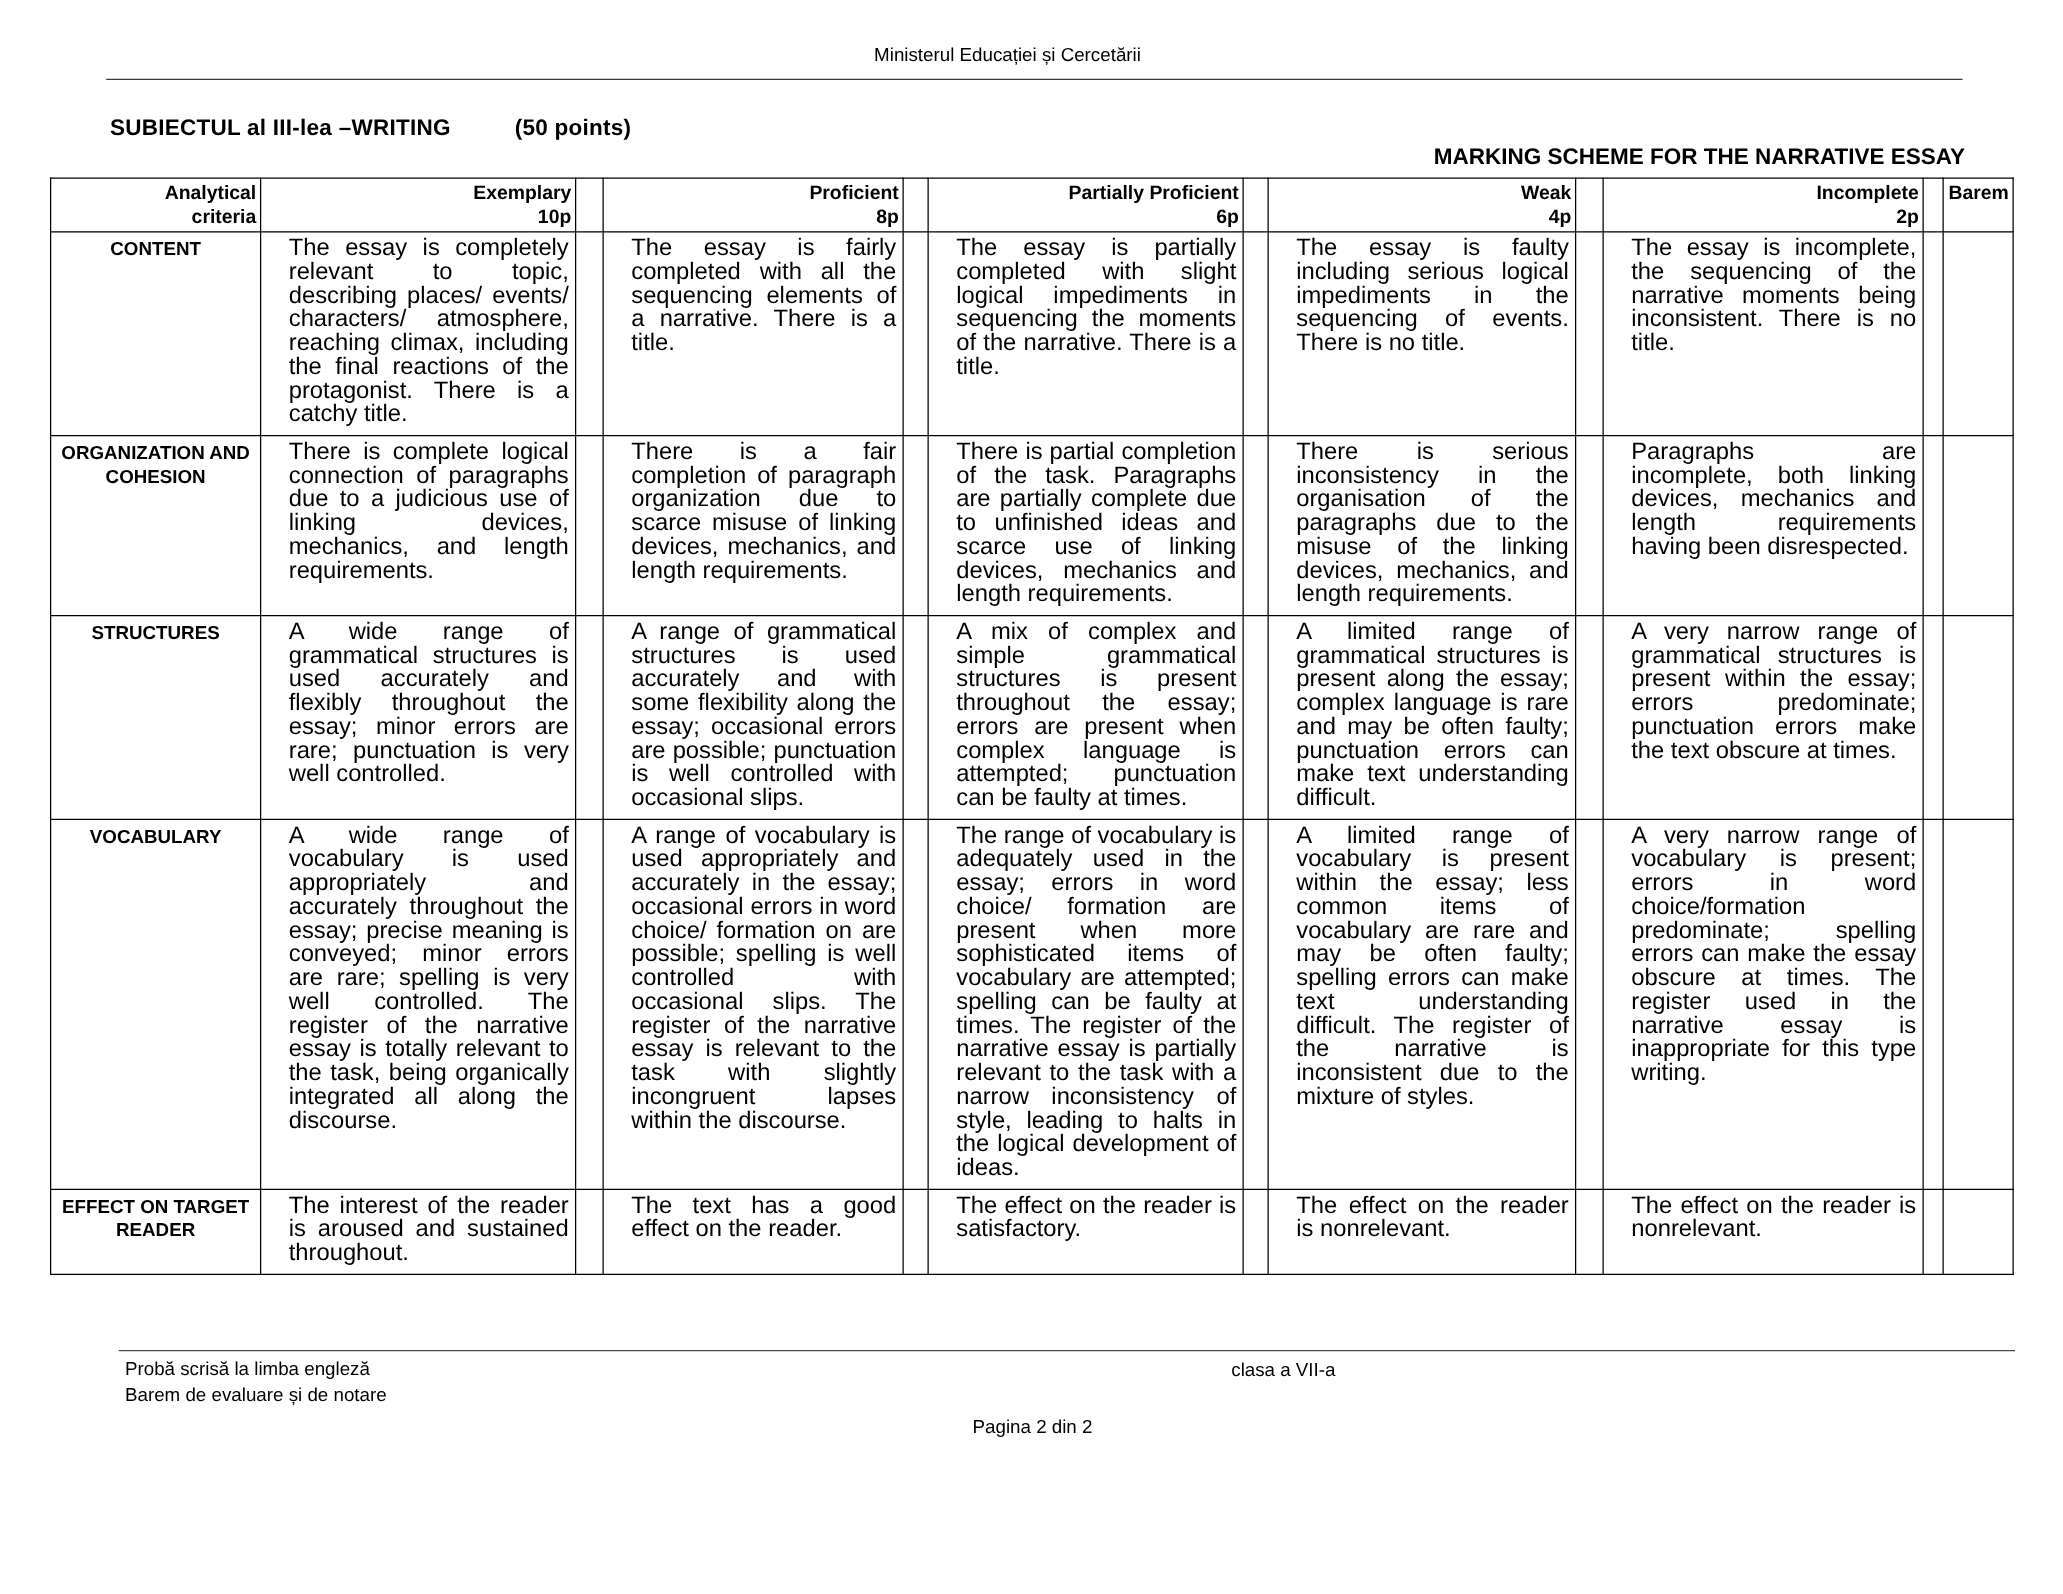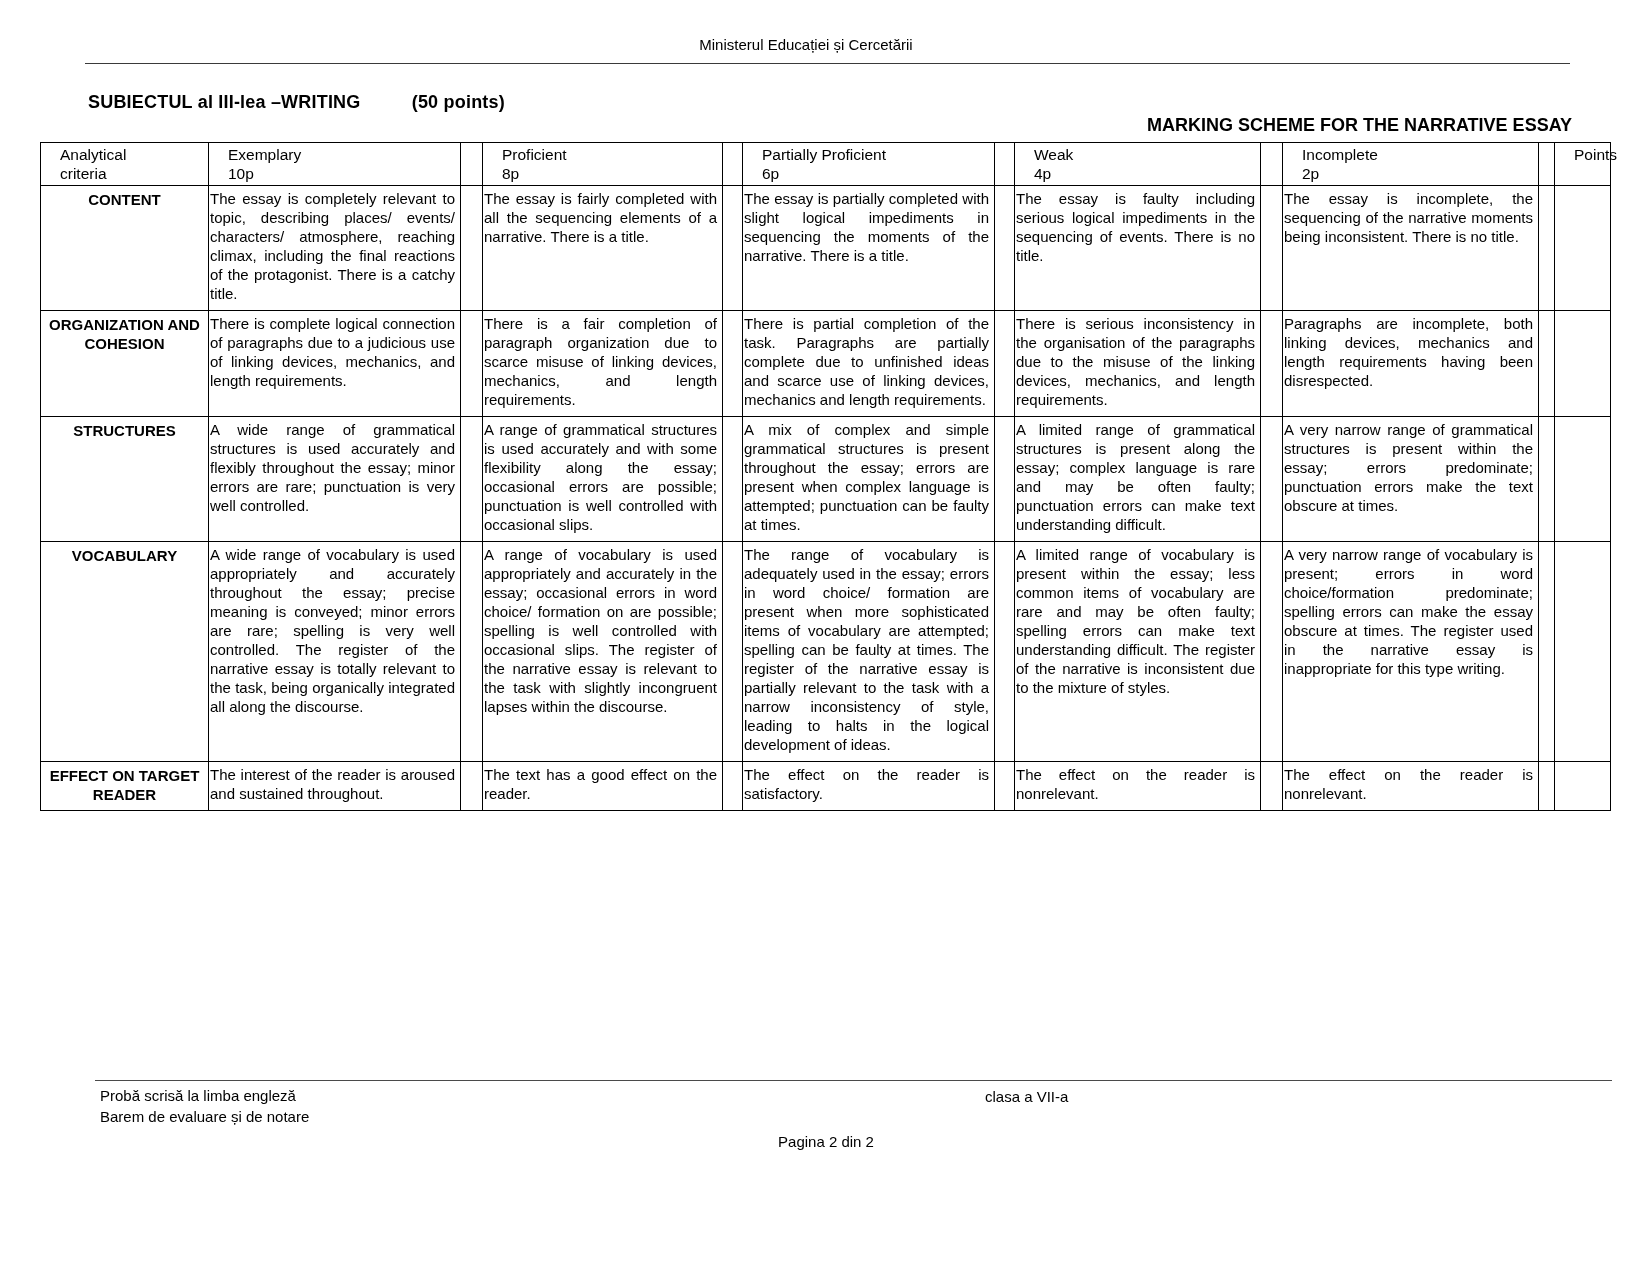--- a/index.html
+++ b/index.html
@@ -16,27 +16,27 @@
   .doc-header { text-align: center; font-size: 15px; line-height: 21px; }
   .header-rule { border: none; border-top: 1px solid #3a3a3a; margin: 8px 2px 0 45px; }
 
   .subject-line { margin: 28px 0 2px 48px; font-size: 18px; font-weight: bold; letter-spacing: 0.2px; }
   .subject-line .pts { margin-left: 46px; }
   .table-title { text-align: right; font-size: 18px; font-weight: bold; margin: 2px 0 6px 0; }
 
   table.scheme { border-collapse: collapse; table-layout: fixed; width: 1570px; }
   table.scheme th, table.scheme td { border: 1px solid #000; vertical-align: top; }
   table.scheme th {
-    font-size: 15.5px; font-weight: normal; text-align: left;
-    padding: 2px 19px; line-height: 19px;
+    font-size: 15.5px; font-weight: bold; text-align: right;
+    padding: 2px 3px; line-height: 19px;
   }
   th.crit-h { white-space: pre-line; }
   td.cell {
-    font-size: 15px; line-height: 19px;
-    padding: 3px 5px 7px 1px;
+    font-size: 19px; line-height: 19px;
+    padding: 3px 5px 7px 22px;
     text-align: justify;
   }
   td.crit {
     font-size: 15px; font-weight: bold; text-align: center;
     padding: 4px 3px; line-height: 19px;
   }
   td.gap, th.gap, td.points-cell { background: #fff; }
 
   .footer { position: absolute; top: 1080px; left: 40px; width: 1572px; font-size: 15px; line-height: 21px; }
   .footer-rule { border: none; border-top: 1px solid #4a4a4a; margin: 0 0 4px 55px; }
@@ -97,21 +97,21 @@
         <th>
           <div>Weak</div>
           <div>4p</div>
         </th>
         <th class="gap"></th>
         <th>
           <div>Incomplete</div>
           <div>2p</div>
         </th>
         <th class="gap"></th>
-        <th>Points</th>
+        <th>Barem</th>
       </tr>
     </thead>
     <tbody>
       <tr>
         <td class="crit">CONTENT</td>
         <td class="cell">The essay is completely relevant to topic, describing places/ events/ characters/ atmosphere, reaching climax, including the final reactions of the protagonist. There is a catchy title.</td>
         <td class="gap"></td>
         <td class="cell">The essay is fairly completed with all the sequencing elements of a narrative. There is a title.</td>
         <td class="gap"></td>
         <td class="cell">The essay is partially completed with slight logical impediments in sequencing the moments of the narrative. There is a title.</td>

